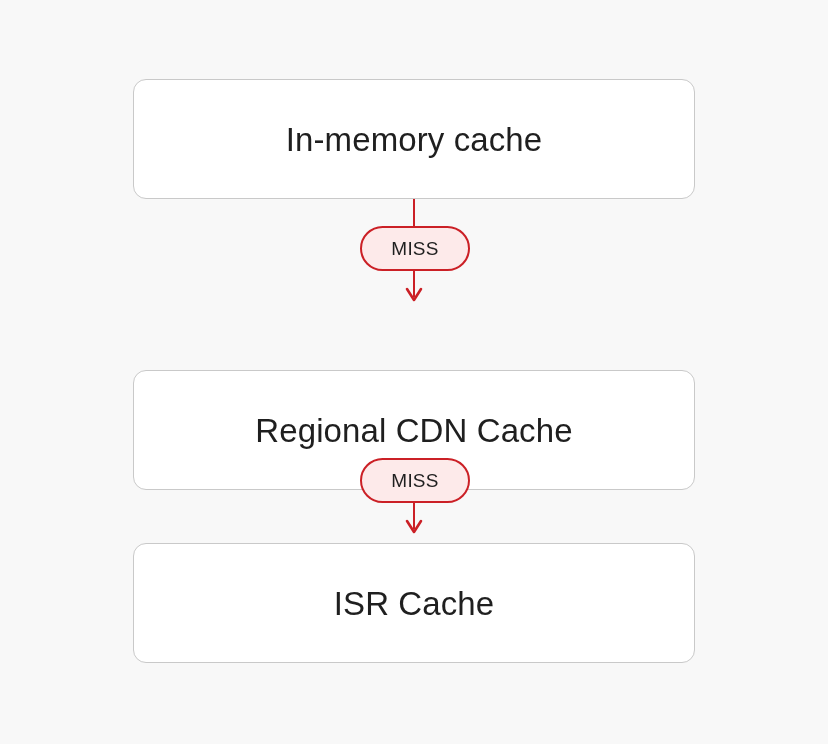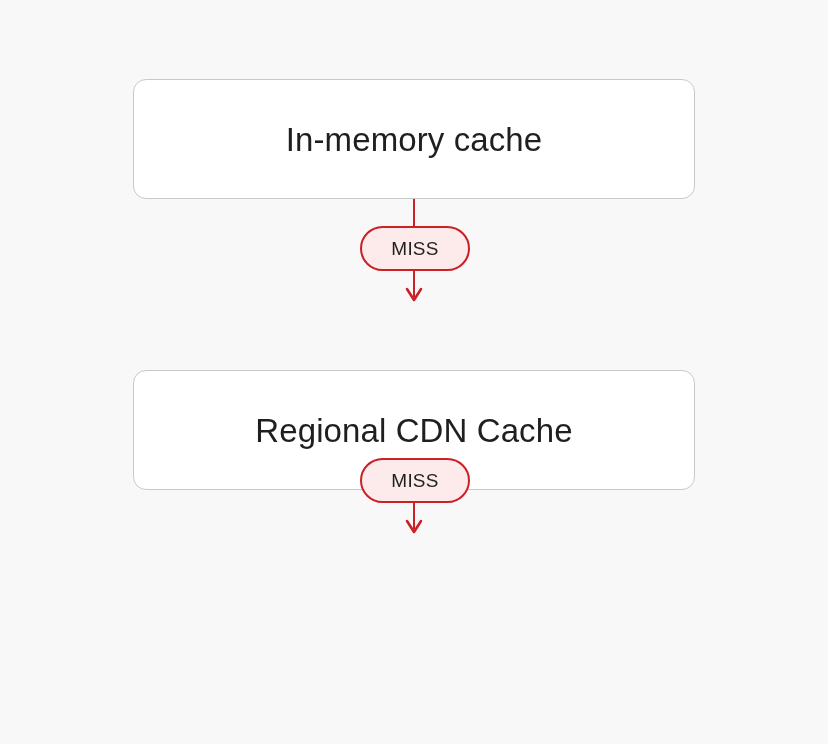--- a/index.html
+++ b/index.html
@@ -108,20 +108,23 @@
   </svg>
 
   <div class="node" id="node-0">
     <span class="node-label">In-memory cache</span>
   </div>
 
   <div class="node" id="node-1">
     <span class="node-label">Regional CDN Cache</span>
   </div>
 
+  <div class="node" id="node-2">
+    <span class="node-label">ISR Cache</span>
+  </div>
 
   <div class="edge-label" id="edge-label-0">
     <span class="edge-label-text">MISS</span>
   </div>
 
   <div class="edge-label" id="edge-label-1">
     <span class="edge-label-text">MISS</span>
   </div>
 
 </div>

